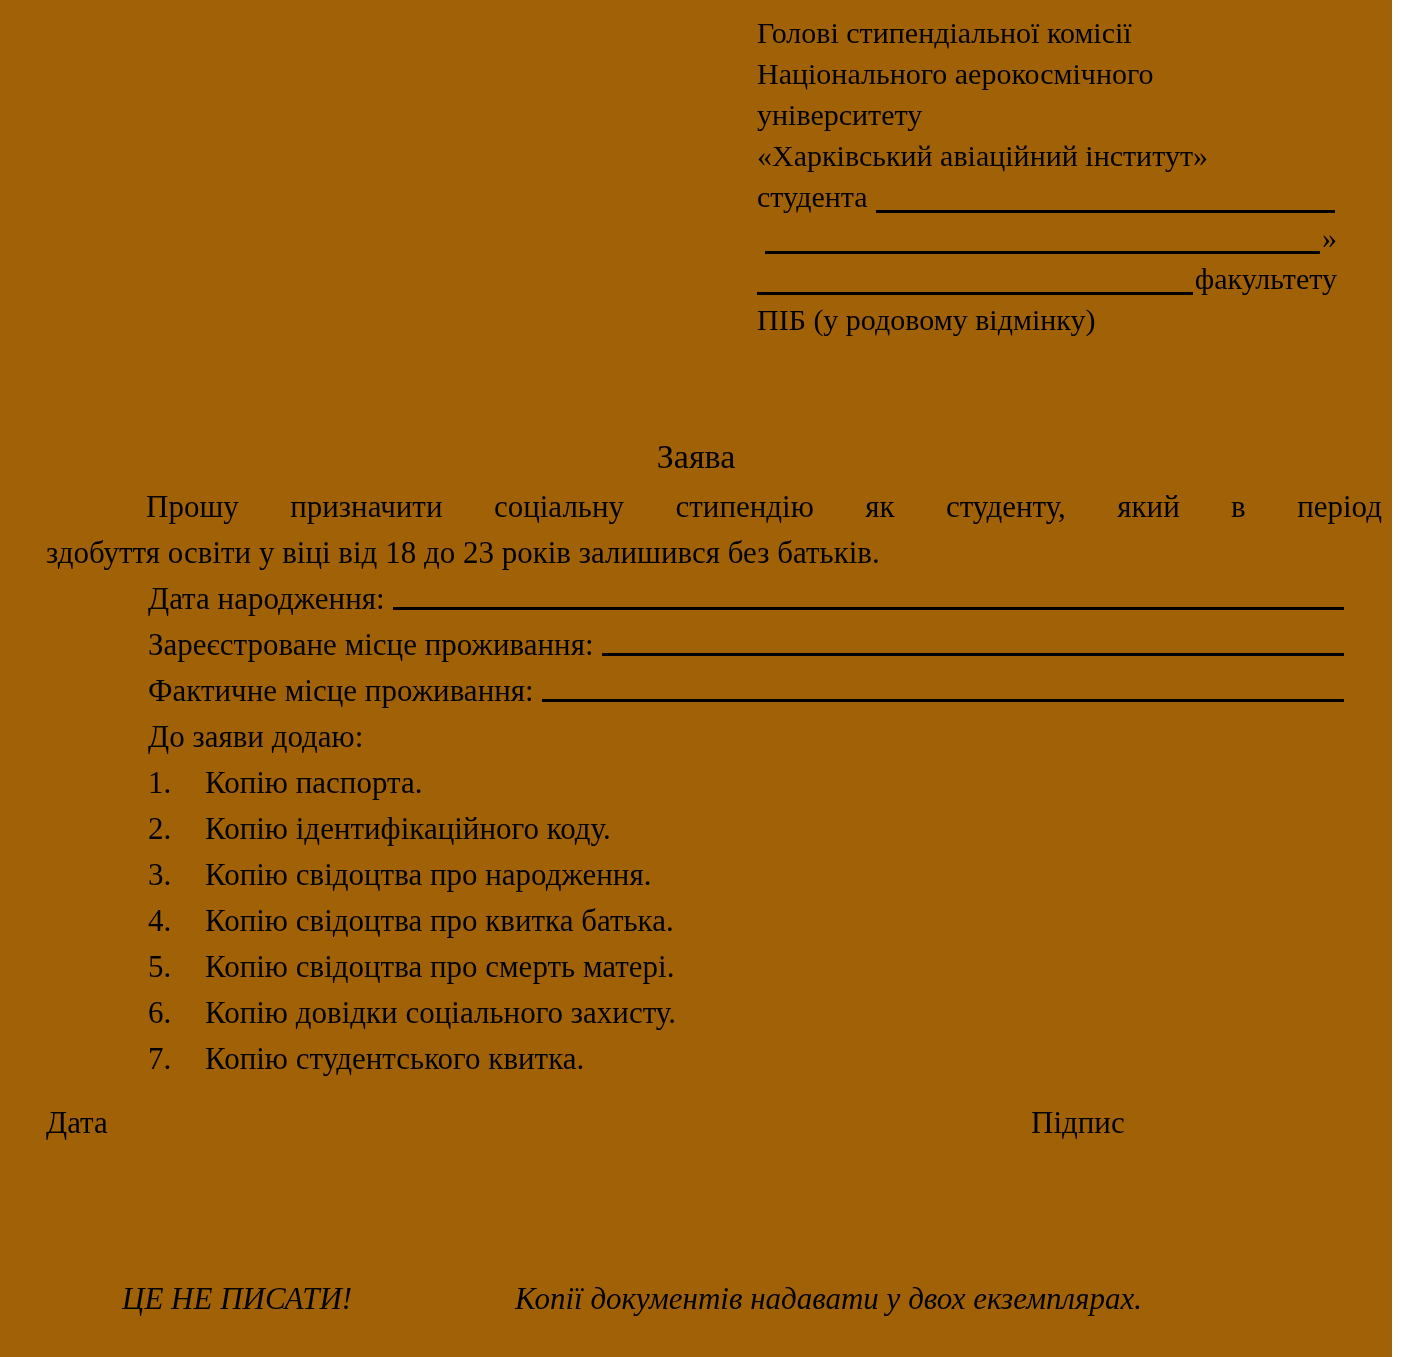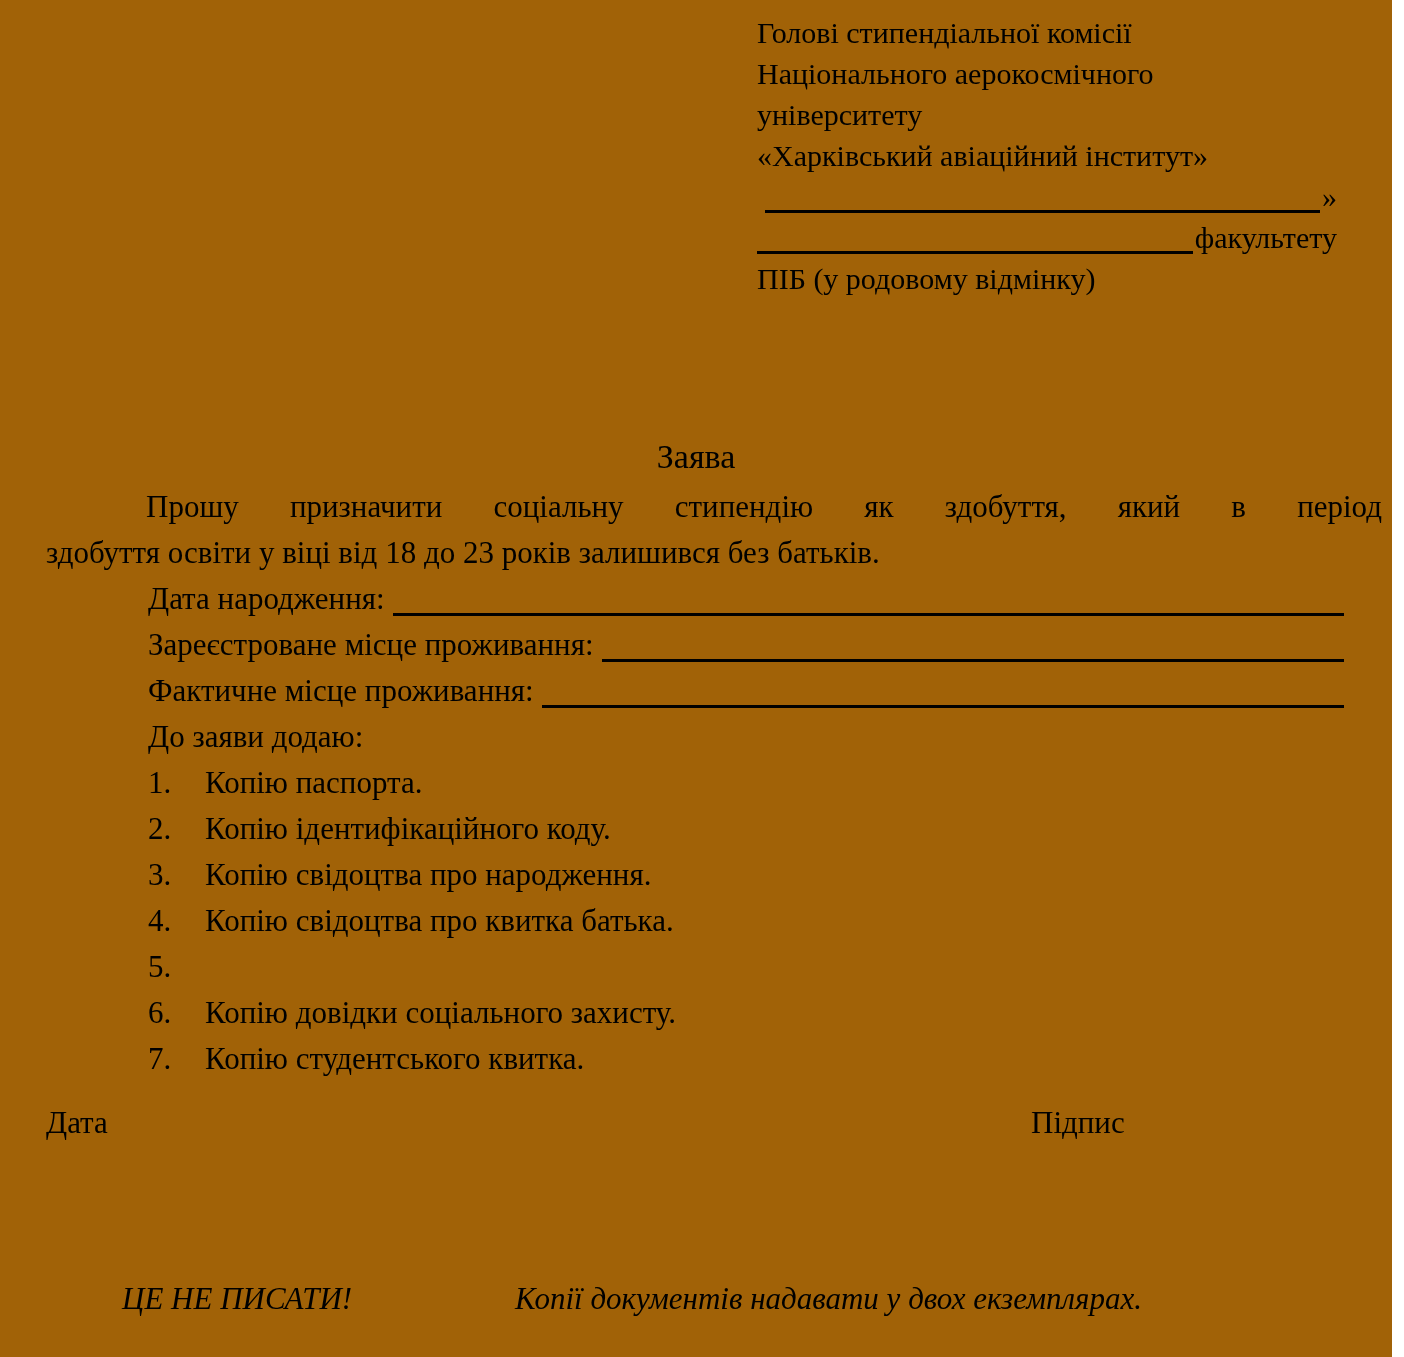--- a/index.html
+++ b/index.html
@@ -62,21 +62,21 @@
 
   
   .form-section {
     position: absolute;
     top: 576px;
     left: 46px;
     width: 1300px;
     font-size: 31px;
     line-height: 46px;
   }
-  .field-row { display: flex; align-items: flex-end; height: 46px; margin-left: 102px; }
+  .field-row { display: flex; height: 46px; margin-left: 102px; }
   .field-row .label { white-space: nowrap; }
   .field-row .fill-line { margin-bottom: 6px; height: 34px; }
   .attach-heading { margin-left: 102px; height: 46px; }
   .attach-item { display: flex; margin-left: 102px; height: 46px; }
   .attach-item .num { width: 57px; flex: 0 0 57px; }
 
   
   .signature-row { position: absolute; top: 1105px; left: 46px; width: 1312px; font-size: 31px; }
   .sig-date { position: absolute; left: 0; top: 0; }
   .sig-sign { position: absolute; left: 985px; top: 0; }
@@ -97,34 +97,38 @@
 <body>
 
 <div class="page">
 
   <div class="header-block">
     <div>Голові стипендіальної комісії</div>
     <div>Національного аерокосмічного</div>
     <div>університету</div>
     <div>«Харківський авіаційний інститут»</div>
     <div class="row">
+      <span>студента</span>
+      <span class="fill-line"></span>
+    </div>
+    <div class="row">
       <span class="fill-line"></span>
       <span>»</span>
     </div>
     <div class="row">
       <span class="fill-line no-left"></span>
       <span>факультету</span>
     </div>
     <div>ПІБ (у родовому відмінку)</div>
   </div>
 
   <div class="title">Заява</div>
 
   <div class="request">
-    <div class="line1">Прошу призначити соціальну стипендію як здобуття, який в період</div>
+    <div class="line1">Прошу призначити соціальну стипендію як студенту, який в період</div>
     <div class="line2">здобуття освіти у віці від 18 до 23 років залишився без батьків.</div>
   </div>
 
   <div class="form-section">
     <div class="field-row">
       <span class="label">Дата народження:</span>
       <span class="fill-line"></span>
     </div>
     <div class="field-row">
       <span class="label">Зареєстроване місце проживання:</span>
@@ -148,20 +152,21 @@
     <div class="attach-item">
       <span class="num">3.</span>
       <span>Копію свідоцтва про народження.</span>
     </div>
     <div class="attach-item">
       <span class="num">4.</span>
       <span>Копію свідоцтва про квитка батька.</span>
     </div>
     <div class="attach-item">
       <span class="num">5.</span>
+      <span>Копію свідоцтва про смерть матері.</span>
     </div>
     <div class="attach-item">
       <span class="num">6.</span>
       <span>Копію довідки соціального захисту.</span>
     </div>
     <div class="attach-item">
       <span class="num">7.</span>
       <span>Копію студентського квитка.</span>
     </div>
   </div>

